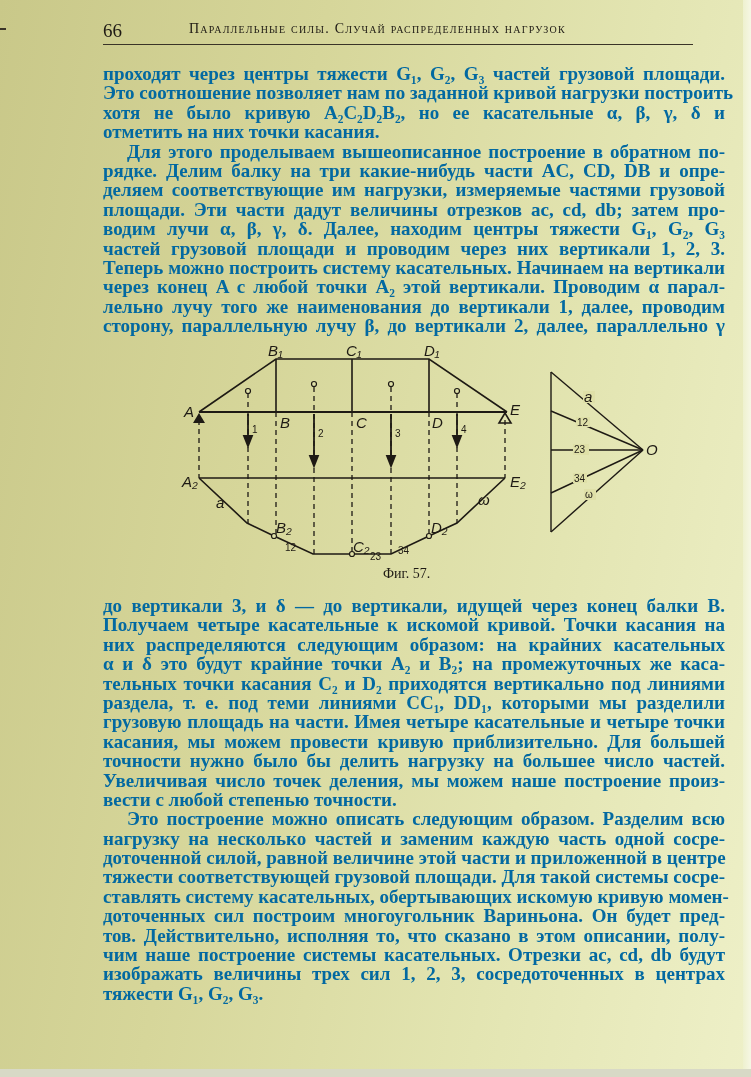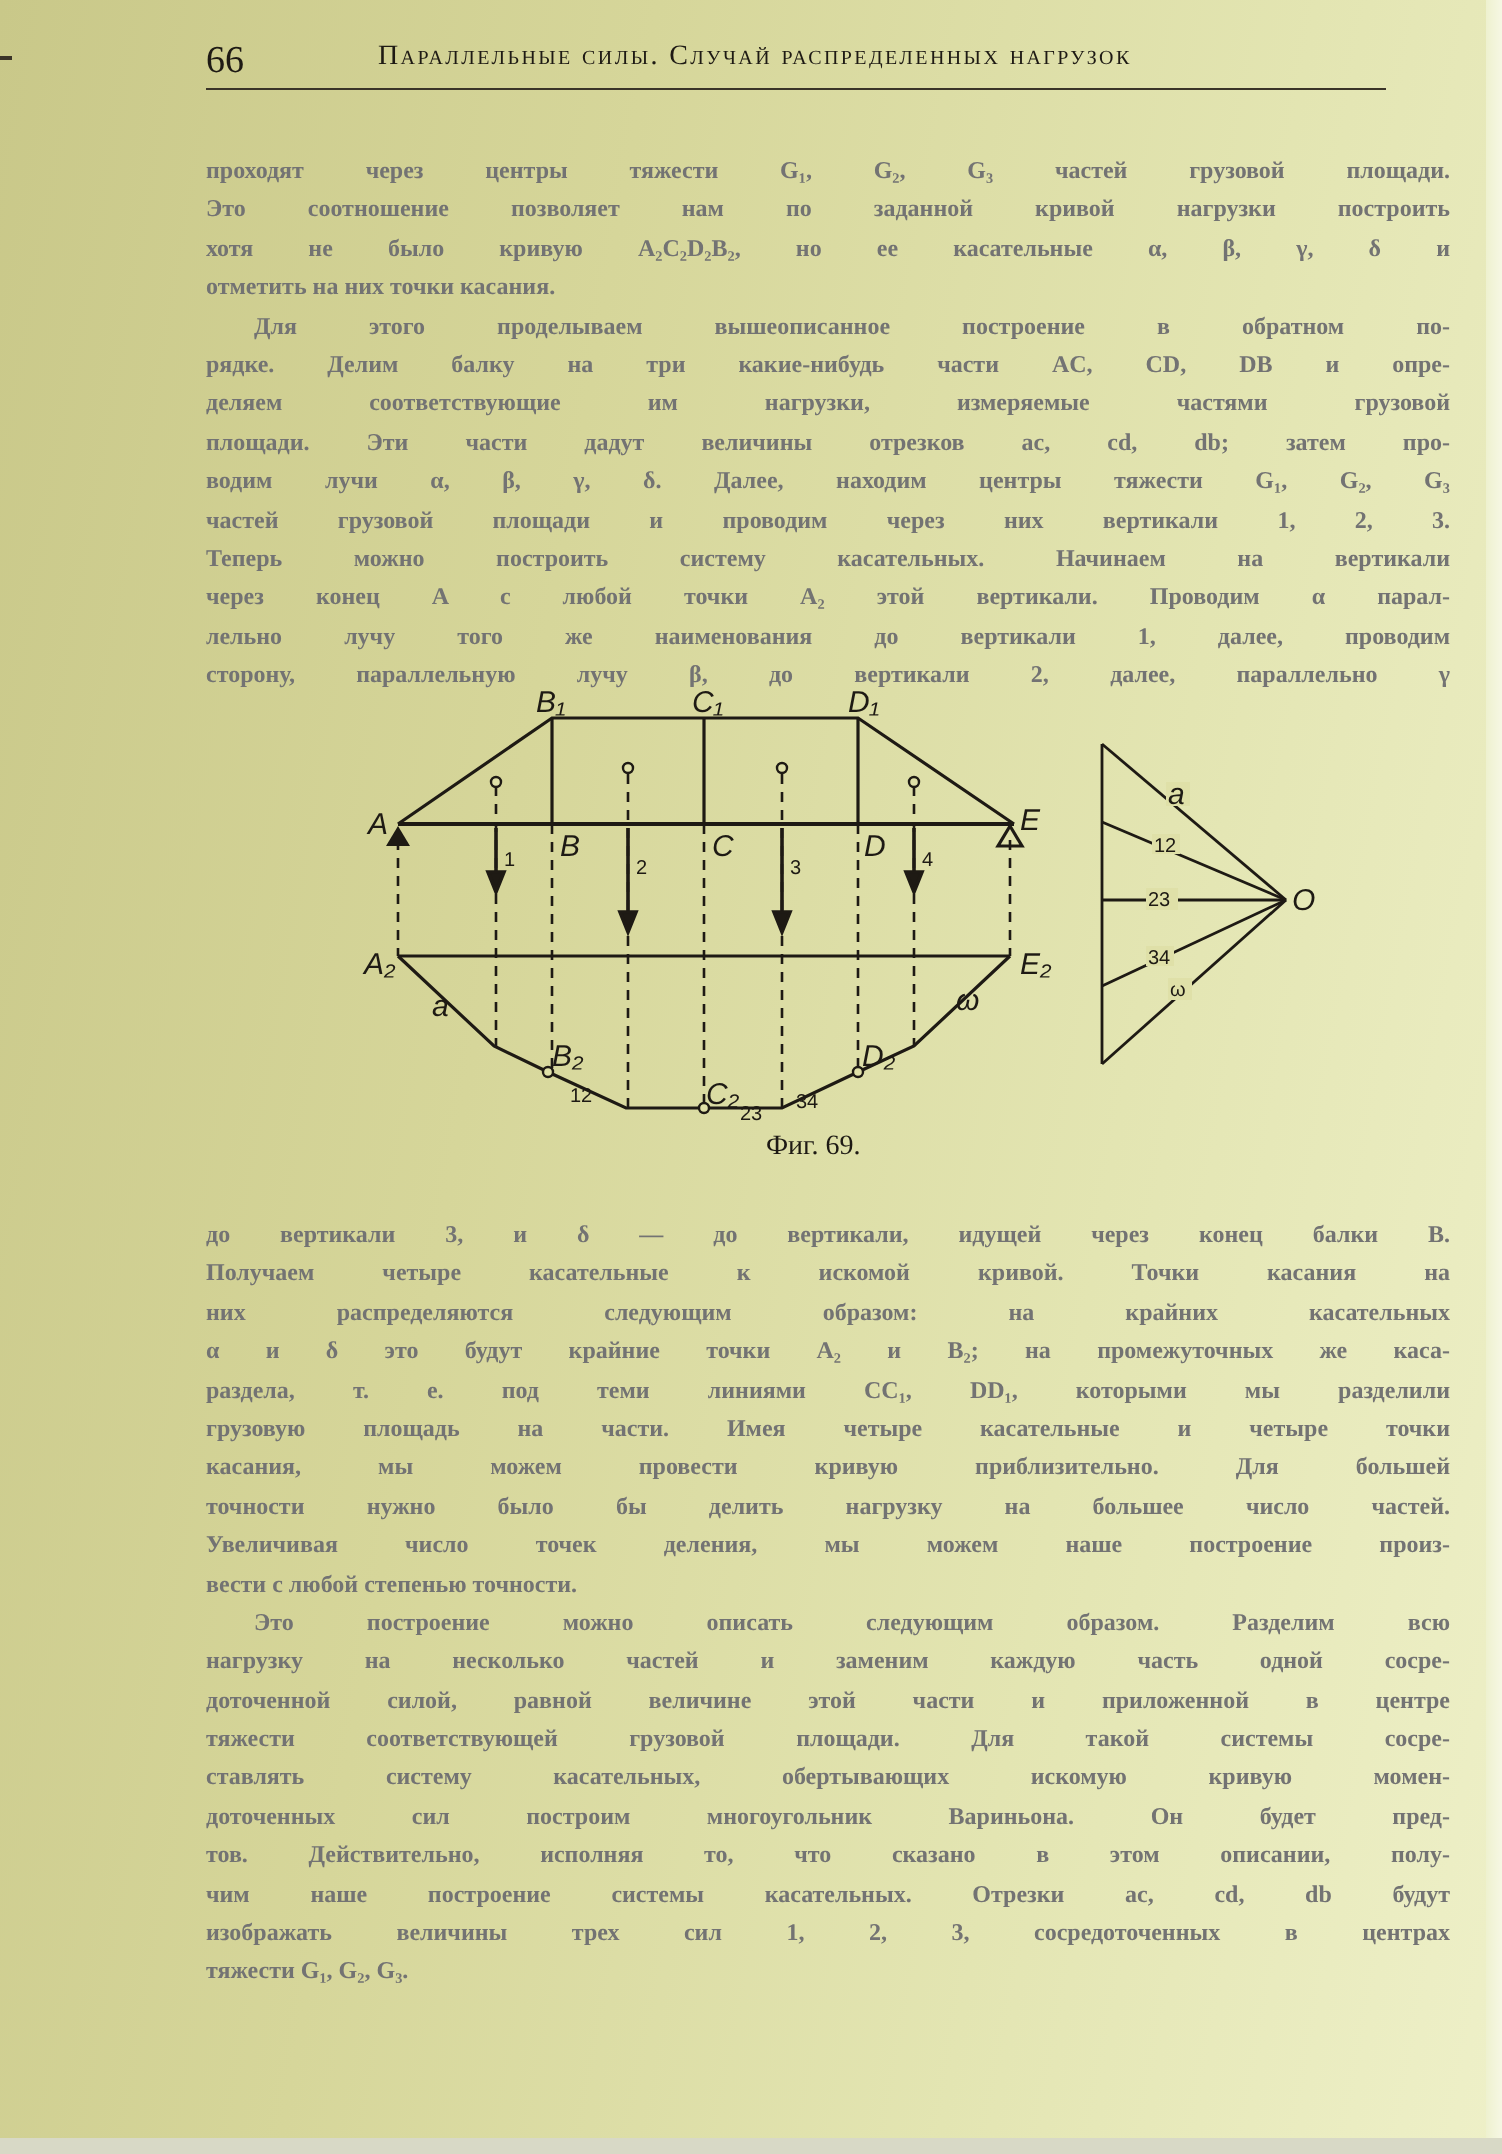--- a/index.html
+++ b/index.html
@@ -23,21 +23,21 @@
     border-bottom: 1.5px solid #3a3428;
   }
   .page-num { position: absolute; left: 0; top: 4px; font-size: 19px; font-family: "Liberation Serif", serif; }
   .running-title {
     position: absolute; left: 86px; top: 5px; font-size: 14px; letter-spacing: 1.2px;
     font-variant: small-caps; font-family: "Liberation Serif", serif;
   }
   .text-block {
     position: absolute; left: 103px; width: 622px;
     font-family: "Liberation Serif", serif; font-weight: bold;
-    font-size: 12px; line-height: 19.4px; color: #737373; margin-top: 12px;
+    font-size: 19px; line-height: 19.4px; color: #0369a1;
   }
   .line { white-space: nowrap; display: block; text-align: justify; text-align-last: justify; height: 19.4px; }
   .line.last { text-align-last: left; }
   .line.indent { padding-left: 24px; }
   .fig { position: absolute; left: 0; top: 0; width: 751px; height: 1077px; pointer-events: none; }
   .fig svg { position: absolute; left: 0; top: 0; }
   .caption { position: absolute; left: 383px; top: 566px; font-size: 14px; font-family: "Liberation Serif", serif; }
   .lbl { font-family: "Liberation Sans", sans-serif; font-style: italic; font-size: 15px; fill: #1e1a14; }
   .lbl-sm { font-family: "Liberation Sans", sans-serif; font-size: 10px; fill: #1e1a14; }
 </style>
@@ -164,28 +164,29 @@
       <text class="lbl-sm" x="577" y="426">12</text>
       <rect x="573" y="444" width="16" height="11" fill="#dfe0a8"></rect>
       <text class="lbl-sm" x="574" y="453">23</text>
       <rect x="573" y="473" width="14" height="10" fill="#dfe0a8"></rect>
       <text class="lbl-sm" x="574" y="482">34</text>
       <rect x="584" y="489" width="12" height="11" fill="#dfe0a8"></rect>
       <text class="lbl-sm" x="585" y="498">ω</text>
       <text class="lbl" x="646" y="455">O</text>
     </g>
   </svg>
-  <span class="caption">Фиг. 69.</span>
+  <span class="caption">Фиг. 57.</span>
 </div>
 
 <div class="text-block" style="top:596px;">
   <span class="line">до вертикали 3, и δ — до вертикали, идущей через конец балки B.</span>
   <span class="line">Получаем четыре касательные к искомой кривой. Точки касания на</span>
   <span class="line">них распределяются следующим образом: на крайних касательных</span>
   <span class="line">α и δ это будут крайние точки A₂ и B₂; на промежуточных же каса-</span>
+  <span class="line">тельных точки касания C₂ и D₂ приходятся вертикально под линиями</span>
   <span class="line">раздела, т. е. под теми линиями CC₁, DD₁, которыми мы разделили</span>
   <span class="line">грузовую площадь на части. Имея четыре касательные и четыре точки</span>
   <span class="line">касания, мы можем провести кривую приблизительно. Для большей</span>
   <span class="line">точности нужно было бы делить нагрузку на большее число частей.</span>
   <span class="line">Увеличивая число точек деления, мы можем наше построение произ-</span>
   <span class="line last">вести с любой степенью точности.</span>
   <span class="line indent">Это построение можно описать следующим образом. Разделим всю</span>
   <span class="line">нагрузку на несколько частей и заменим каждую часть одной сосре-</span>
   <span class="line">доточенной силой, равной величине этой части и приложенной в центре</span>
   <span class="line">тяжести соответствующей грузовой площади. Для такой системы сосре-</span>

